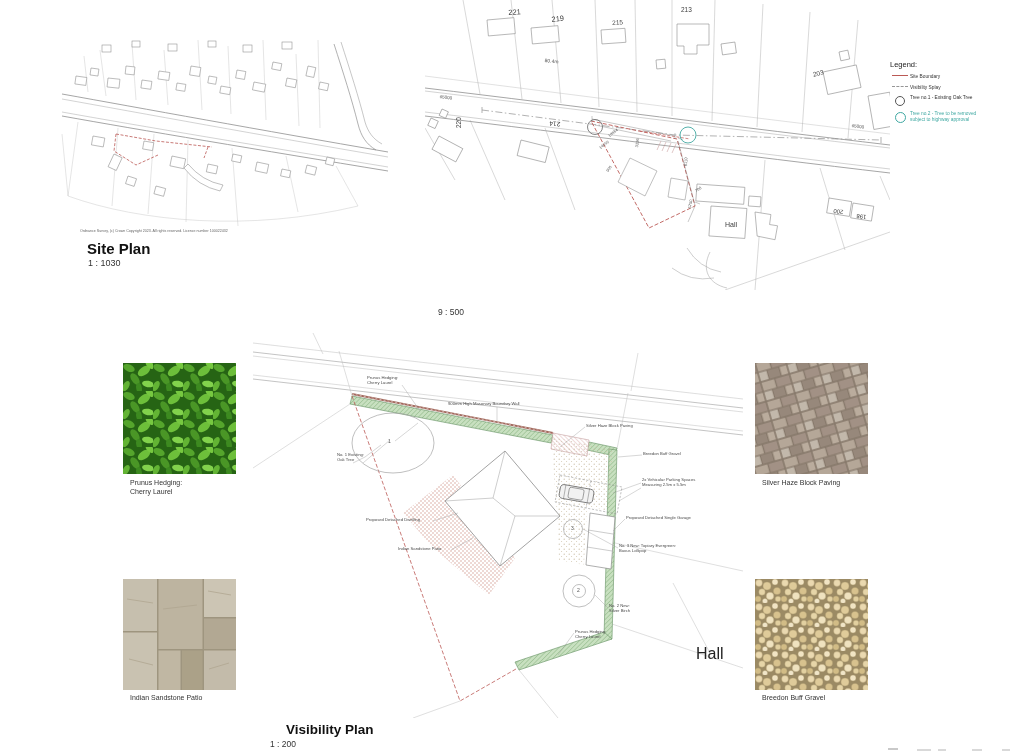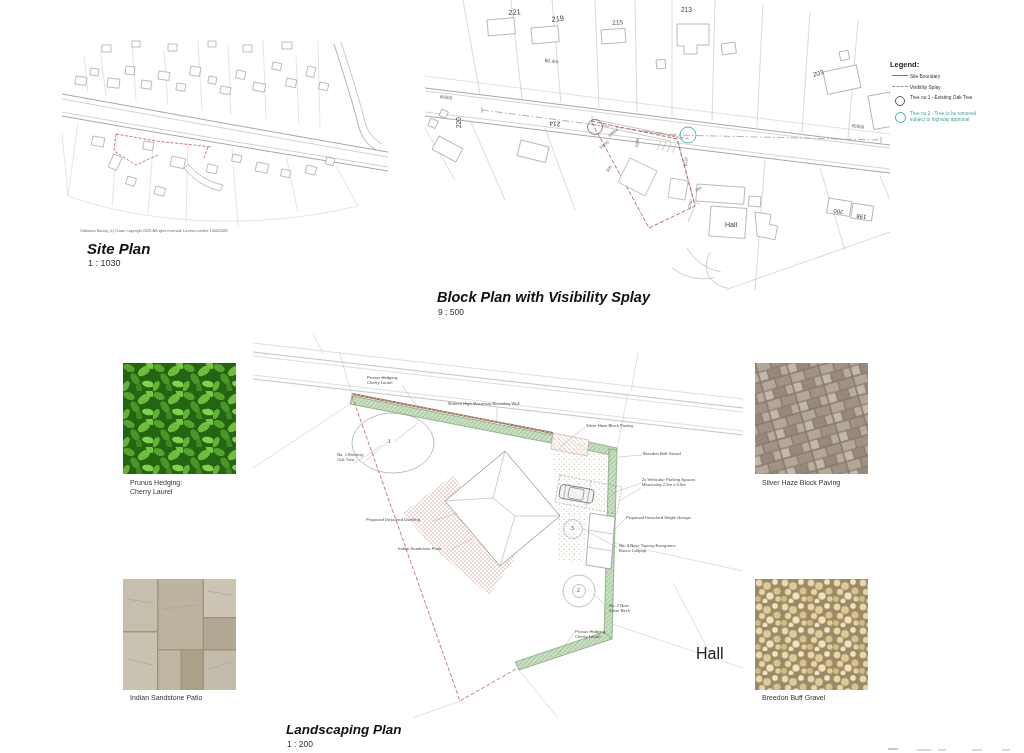--- a/index.html
+++ b/index.html
@@ -2,25 +2,25 @@
 <html><head>
 <meta charset="utf-8">
 <style>
   html,body{margin:0;padding:0;background:#e9e9e9;}
   .sheet{position:relative;width:1024px;height:753px;background:#ffffff;overflow:hidden;
          font-family:"Liberation Sans",sans-serif;color:#1a1a1a;}
   .abs{position:absolute;}
   .lbl{position:absolute;color:#4a4a4a;font-size:4.2px;line-height:1.25;white-space:pre-line;}
   .dim{position:absolute;color:#555;font-size:4px;white-space:nowrap;transform-origin:left top;}
   .plotnum{position:absolute;color:#3c3c3c;font-size:6.5px;white-space:nowrap;transform-origin:left top;}
-  .title{position:absolute;font-weight:bold;color:#111;font-style:italic;}
+  .title{position:absolute;font-weight:bold;color:#111;}
   .scale{position:absolute;color:#333;}
   .caption{position:absolute;font-size:7px;line-height:1.35;color:#333;white-space:pre-line;}
   .legend{position:absolute;left:890px;top:60px;width:132px;}
-  .legend-title{font-size:7.5px;font-weight:bold;color:#222;margin-bottom:5px;}
+  .legend-title{font-size:7.5px;font-weight:normal;color:#222;margin-bottom:5px;}
   .legend-row{display:flex;align-items:flex-start;margin-bottom:4.5px;}
   .legend-swatch{width:20px;flex:0 0 20px;display:flex;justify-content:center;align-items:center;margin-top:1px;}
   .legend-label{font-size:4.8px;line-height:1.3;color:#333;white-space:pre-line;}
   .sw-line{width:16px;height:0;border-top:1.4px solid #bb5955;}
   .sw-dash{width:16px;height:0;border-top:1px dashed #969696;}
   .sw-circle{width:8px;height:8px;border-radius:50%;border:1px solid #555;}
   .sw-circle.teal{border-color:#3fa8a2;width:9px;height:9px;}
   .photo{position:absolute;width:113px;height:111px;overflow:hidden;}
   .treenum{position:absolute;color:#555;font-size:5px;}
   .footer-mark{position:absolute;height:2px;background:#d9d9d9;}
@@ -198,21 +198,20 @@
   <div class="dim" style="left:852px;top:123px;font-size:4.5px;transform:rotate(7deg);">65000</div>
   <div class="plotnum" style="left:725px;top:221px;font-size:7px;">Hall</div>
   <div class="dim" style="left:607px;top:134px;transform:rotate(-38deg);">18864</div>
   <div class="dim" style="left:598px;top:146px;transform:rotate(-38deg);">14059</div>
   <div class="dim" style="left:634px;top:147px;transform:rotate(-83deg);">3136</div>
   <div class="dim" style="left:683px;top:166px;transform:rotate(-87deg);">9110</div>
   <div class="dim" style="left:694px;top:189px;transform:rotate(-35deg);">700</div>
   <div class="dim" style="left:687px;top:208px;transform:rotate(-80deg);">5750</div>
   <div class="dim" style="left:605px;top:170px;transform:rotate(-55deg);">900</div>
 
-  <div class="title" style="left:437px;top:289px;font-size:14.5px;">Block Plan with Visibility Splay</div>
   <div class="scale" style="left:438px;top:307px;font-size:8.5px;">9 : 500</div>
 
   <div class="legend">
     <div class="legend-title">Legend:</div>
     <div class="legend-row">
       <div class="legend-swatch">
           <div class="sw-line"></div>
         </div>
       <div class="legend-label">Site Boundary</div>
     </div>
@@ -345,22 +344,22 @@
   <div class="lbl" style="left:398px;top:546px;">Indian Sandstone Patio</div>
   <div class="lbl" style="left:609px;top:603px;">No. 2 New:
 Silver Birch</div>
   <div class="lbl" style="left:575px;top:629px;">Prunus Hedging:
 Cherry Laurel</div>
   <div class="abs" style="left:696px;top:645px;font-size:16px;color:#222;">Hall</div>
   <div class="treenum" style="left:388px;top:438px;">1</div>
   <div class="treenum" style="left:577px;top:587px;">2</div>
   <div class="treenum" style="left:571px;top:525px;">3</div>
 
-  <div class="title" style="left:286px;top:722px;font-size:13.5px;">Landscaping Plan</div>
-  <div class="scale" style="left:287px;top:739px;font-size:8.5px;">1 : 200</div>
+  <div class="title" style="left:286px;top:722px;font-size:13.5px;">Visibility Plan</div>
+  <div class="scale" style="left:270px;top:739px;font-size:8.5px;">1 : 200</div>
 
   <div class="photo" style="left:123px;top:363px;">
     <svg width="113" height="111">
       <defs>
         <pattern id="leafP" width="30" height="28" patternUnits="userSpaceOnUse">
           <rect width="30" height="28" fill="#266414"></rect>
           <ellipse cx="6" cy="5" rx="6" ry="3.5" fill="#55a52c" transform="rotate(25 6 5)"></ellipse>
           <ellipse cx="21" cy="8" rx="7" ry="4" fill="#6dbf3a" transform="rotate(-35 21 8)"></ellipse>
           <ellipse cx="12" cy="16" rx="6.5" ry="3.5" fill="#4a9626" transform="rotate(55 12 16)"></ellipse>
           <ellipse cx="25" cy="21" rx="6" ry="3.2" fill="#82d24c" transform="rotate(10 25 21)"></ellipse>

